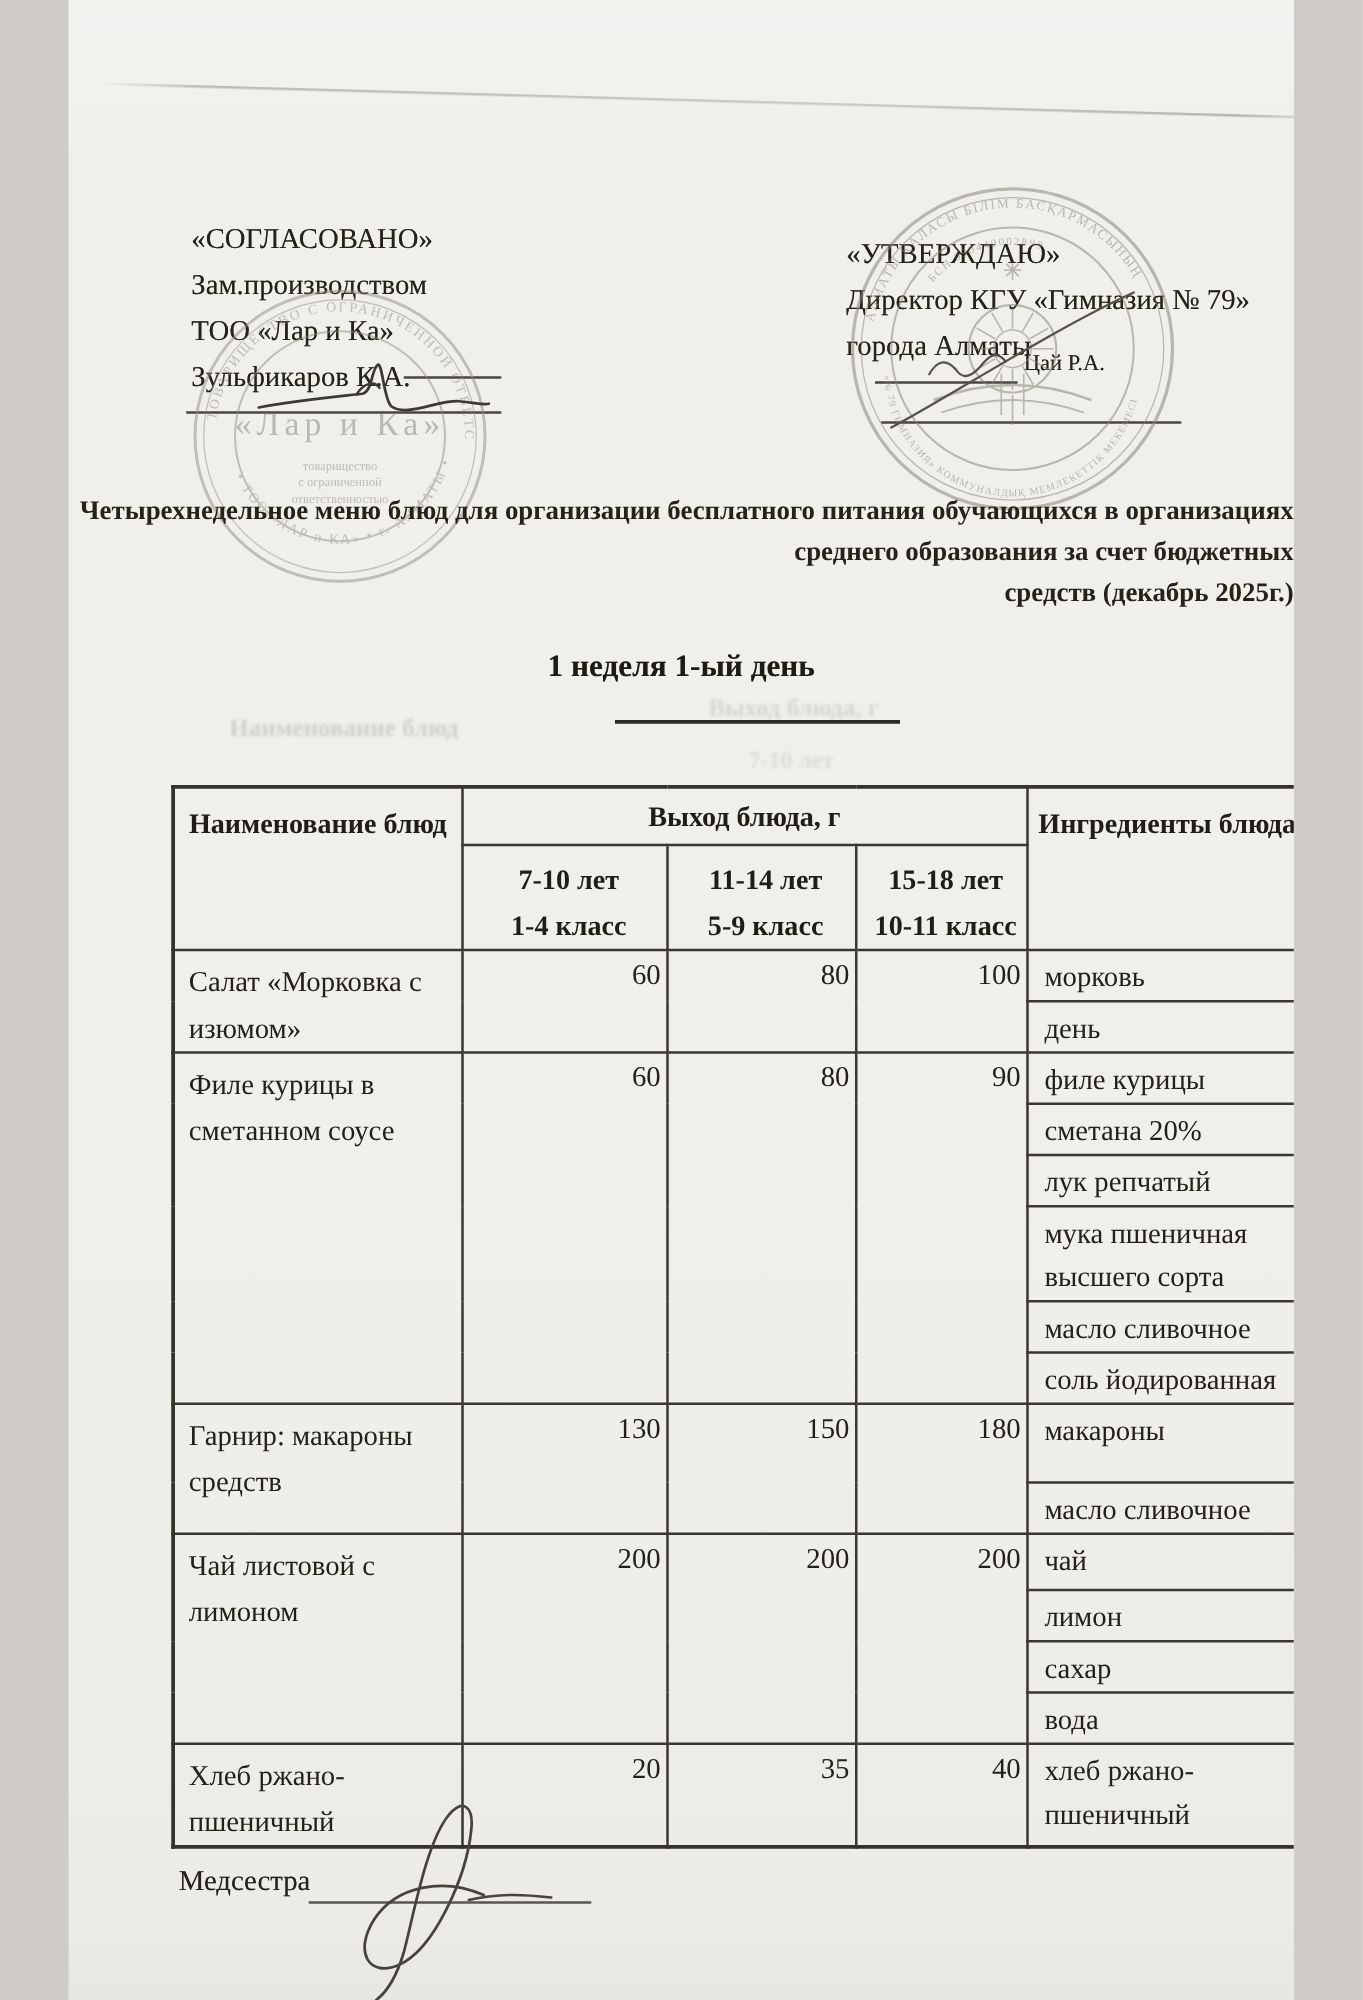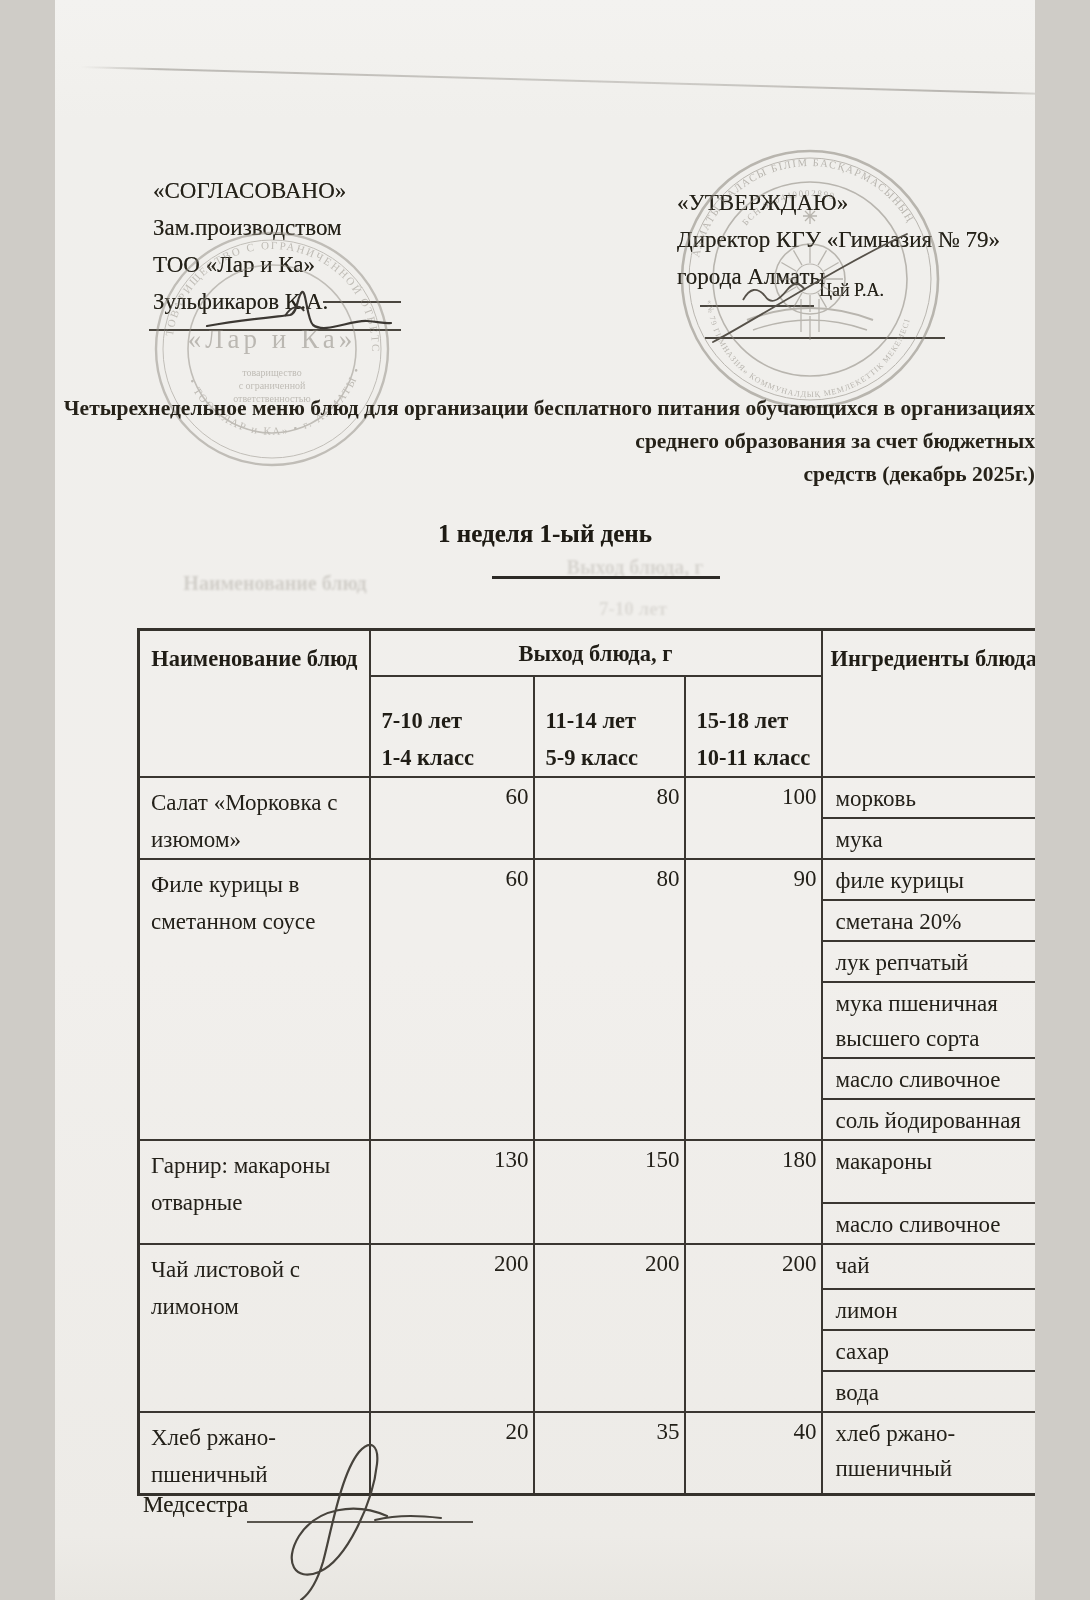--- a/index.html
+++ b/index.html
@@ -33,21 +33,21 @@
   
   .ghost{position:absolute;color:#8e897f;filter:blur(1.1px);font-weight:bold;text-align:center;}
   
   table.menu{position:absolute;left:82px;top:628px;width:908px;
     border-collapse:collapse;table-layout:fixed;
     border:3px solid #35322c;}
   .menu th,.menu td{border:2px solid #3a3631;}
   .menu th{font-size:22.5px;color:#201d16;}
   .th-dish,.th-ing{vertical-align:top;padding:10px 4px 0;line-height:36px;font-size:23px;}
   .th-yield{text-align:center;vertical-align:middle;padding:4px 0 2px;font-size:23px;}
-  .th-age{vertical-align:top;text-align:left;padding:25px 4px 0 11px;line-height:37px;font-size:23px;margin-top:40px;}
+  .th-age{vertical-align:top;text-align:center;padding:8px 4px 0 11px;line-height:37px;font-size:23px;margin-top:40px;}
   td.dish{vertical-align:top;text-align:left;padding:6px 8px 0 11px;line-height:37px;font-size:23px;}
   td.qty{vertical-align:top;text-align:right;padding:6px 4px 0 13px;font-size:23px;}
   td.ing{vertical-align:top;text-align:left;padding:3px 6px 1px 13px;line-height:35px;font-size:23px;}
   tr.hA{height:46px;} tr.hB{height:80px;}
   .h40{height:40px}.h36{height:36px}.h34{height:34px}.h30{height:30px}.h66{height:66px}
   .h32{height:32px}.h63{height:63px}.h45{height:45px}.h35{height:35px}.h33{height:33px}
   .h28{height:28px}.h64{height:64px}
   .stamp{position:absolute;}
   .sig{position:absolute;}
 </style>
@@ -184,21 +184,21 @@
       </tr>
 
       <tr class="h40">
         <td class="dish" rowspan="2">Салат «Морковка с изюмом»</td>
         <td class="qty" rowspan="2">60</td>
         <td class="qty" rowspan="2">80</td>
         <td class="qty" rowspan="2">100</td>
         <td class="ing">морковь</td>
       </tr>
       <tr class="h36">
-        <td class="ing">мука</td>
+        <td class="ing">день</td>
       </tr>
 
       <tr class="h36">
         <td class="dish" rowspan="6">Филе курицы в сметанном соусе</td>
         <td class="qty" rowspan="6">60</td>
         <td class="qty" rowspan="6">80</td>
         <td class="qty" rowspan="6">90</td>
         <td class="ing">филе курицы</td>
       </tr>
       <tr class="h34">
@@ -211,21 +211,21 @@
         <td class="ing" style="white-space:normal">мука пшеничная высшего сорта</td>
       </tr>
       <tr class="h36">
         <td class="ing">масло сливочное</td>
       </tr>
       <tr class="h32">
         <td class="ing">соль йодированная</td>
       </tr>
 
       <tr class="h63">
-        <td class="dish" rowspan="2">Гарнир: макароны отварные</td>
+        <td class="dish" rowspan="2">Гарнир: макароны средств</td>
         <td class="qty" rowspan="2">130</td>
         <td class="qty" rowspan="2">150</td>
         <td class="qty" rowspan="2">180</td>
         <td class="ing">макароны</td>
       </tr>
       <tr class="h30">
         <td class="ing">масло сливочное</td>
       </tr>
 
       <tr class="h45">

